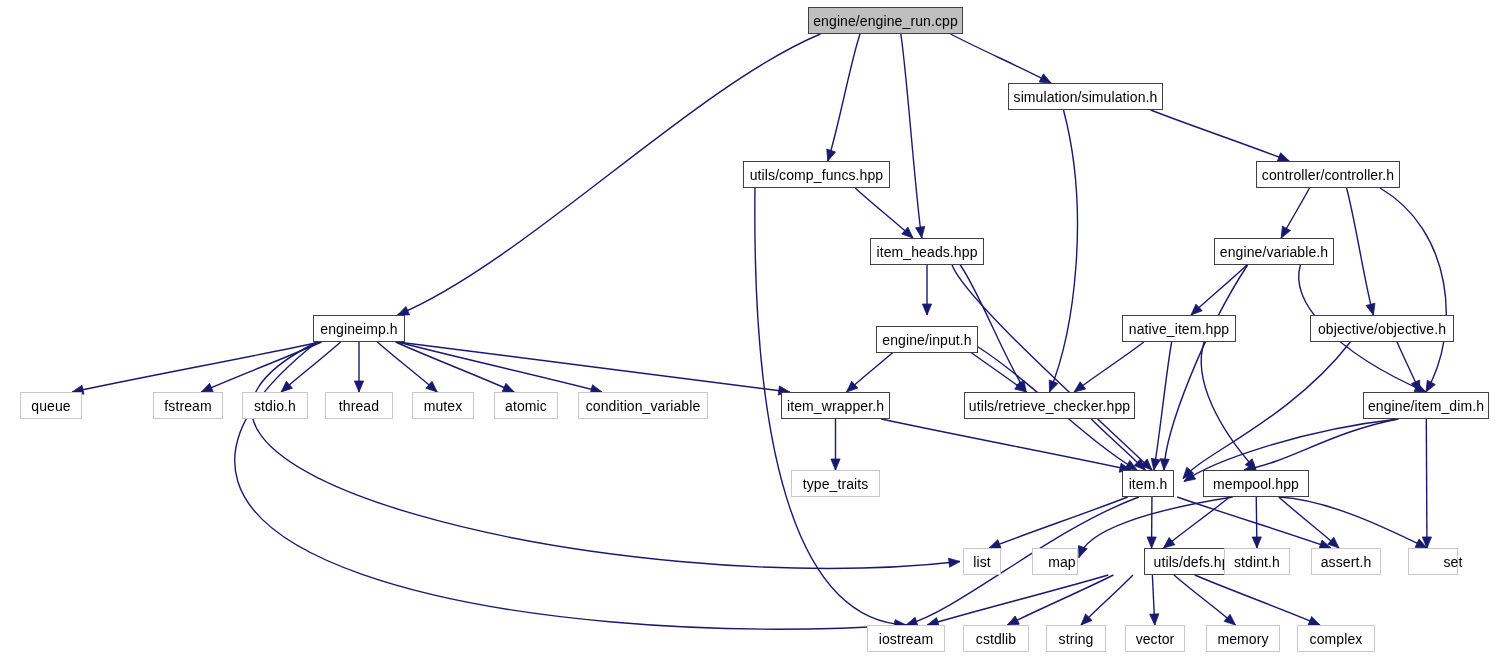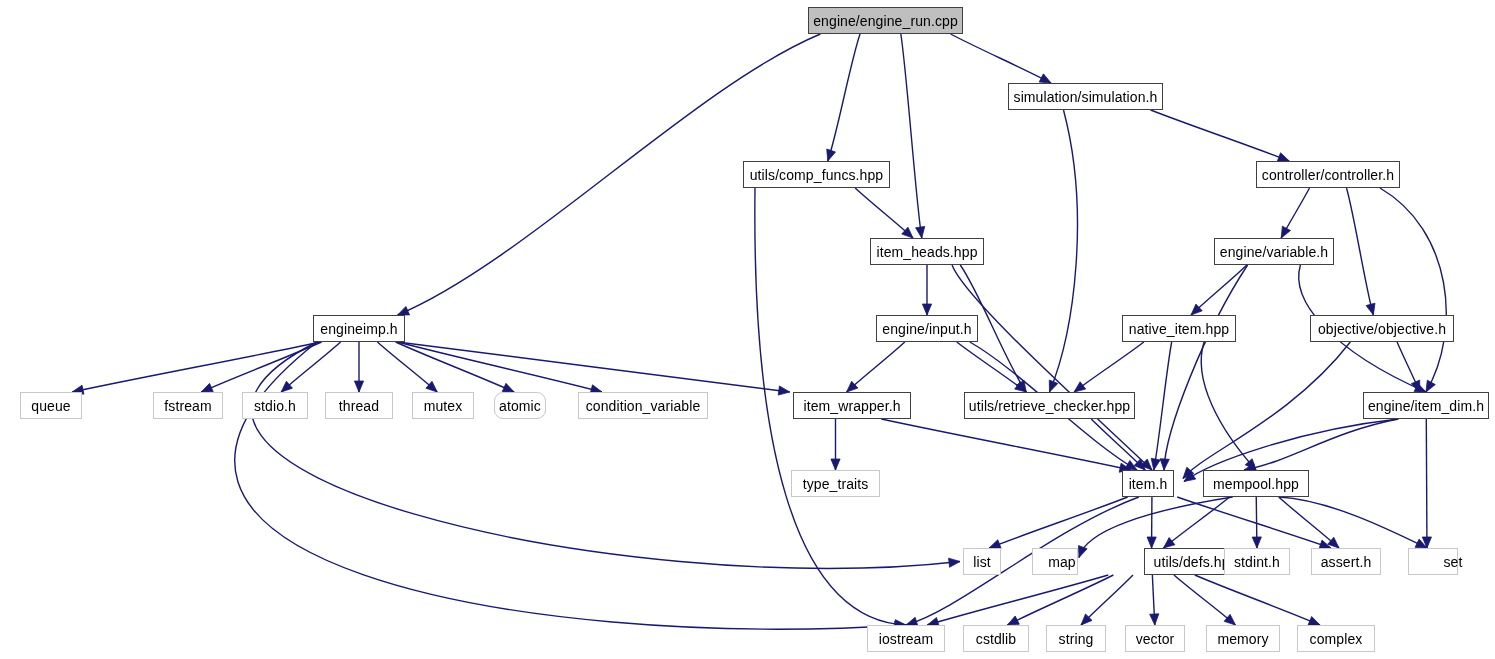--- a/index.html
+++ b/index.html
@@ -193,21 +193,21 @@
       </div>
       <div class="node project" style="left: 870px; top: 238px; width: 114px;">
         <span class="node-label">item_heads.hpp</span>
       </div>
       <div class="node project" style="left: 1214px; top: 238px; width: 120px;">
         <span class="node-label">engine/variable.h</span>
       </div>
       <div class="node project" style="left: 313px; top: 315px; width: 92px;">
         <span class="node-label">engineimp.h</span>
       </div>
-      <div class="node project" style="left: 876px; top: 315px; width: 102px;">
+      <div class="node project" style="left: 876px; top: 326px; width: 102px;">
         <span class="node-label">engine/input.h</span>
       </div>
       <div class="node project" style="left: 1122px; top: 315px; width: 114px;">
         <span class="node-label">native_item.hpp</span>
       </div>
       <div class="node project" style="left: 1310px; top: 315px; width: 144px;">
         <span class="node-label">objective/objective.h</span>
       </div>
       <div class="node system" style="left: 20px; top: 392px; width: 62px;">
         <span class="node-label">queue</span>
@@ -217,27 +217,27 @@
       </div>
       <div class="node system" style="left: 242px; top: 392px; width: 66px;">
         <span class="node-label">stdio.h</span>
       </div>
       <div class="node system" style="left: 325px; top: 392px; width: 68px;">
         <span class="node-label">thread</span>
       </div>
       <div class="node system" style="left: 412px; top: 392px; width: 62px;">
         <span class="node-label">mutex</span>
       </div>
-      <div class="node system" style="left: 494px; top: 392px; width: 52px; border-radius: 9px;">
+      <div class="node system" style="left: 494px; top: 392px; width: 64px;">
         <span class="node-label">atomic</span>
       </div>
       <div class="node system" style="left: 578px; top: 392px; width: 130px;">
         <span class="node-label">condition_variable</span>
       </div>
-      <div class="node project" style="left: 781px; top: 392px; width: 118px; margin-left: 12px;">
+      <div class="node project" style="left: 781px; top: 392px; width: 109px;">
         <span class="node-label">item_wrapper.h</span>
       </div>
       <div class="node project" style="left: 964px; top: 392px; width: 171px;">
         <span class="node-label">utils/retrieve_checker.hpp</span>
       </div>
       <div class="node project" style="left: 1363px; top: 392px; width: 126px;">
         <span class="node-label">engine/item_dim.h</span>
       </div>
       <div class="node system" style="left: 791px; top: 470px; width: 89px;">
         <span class="node-label">type_traits</span>

